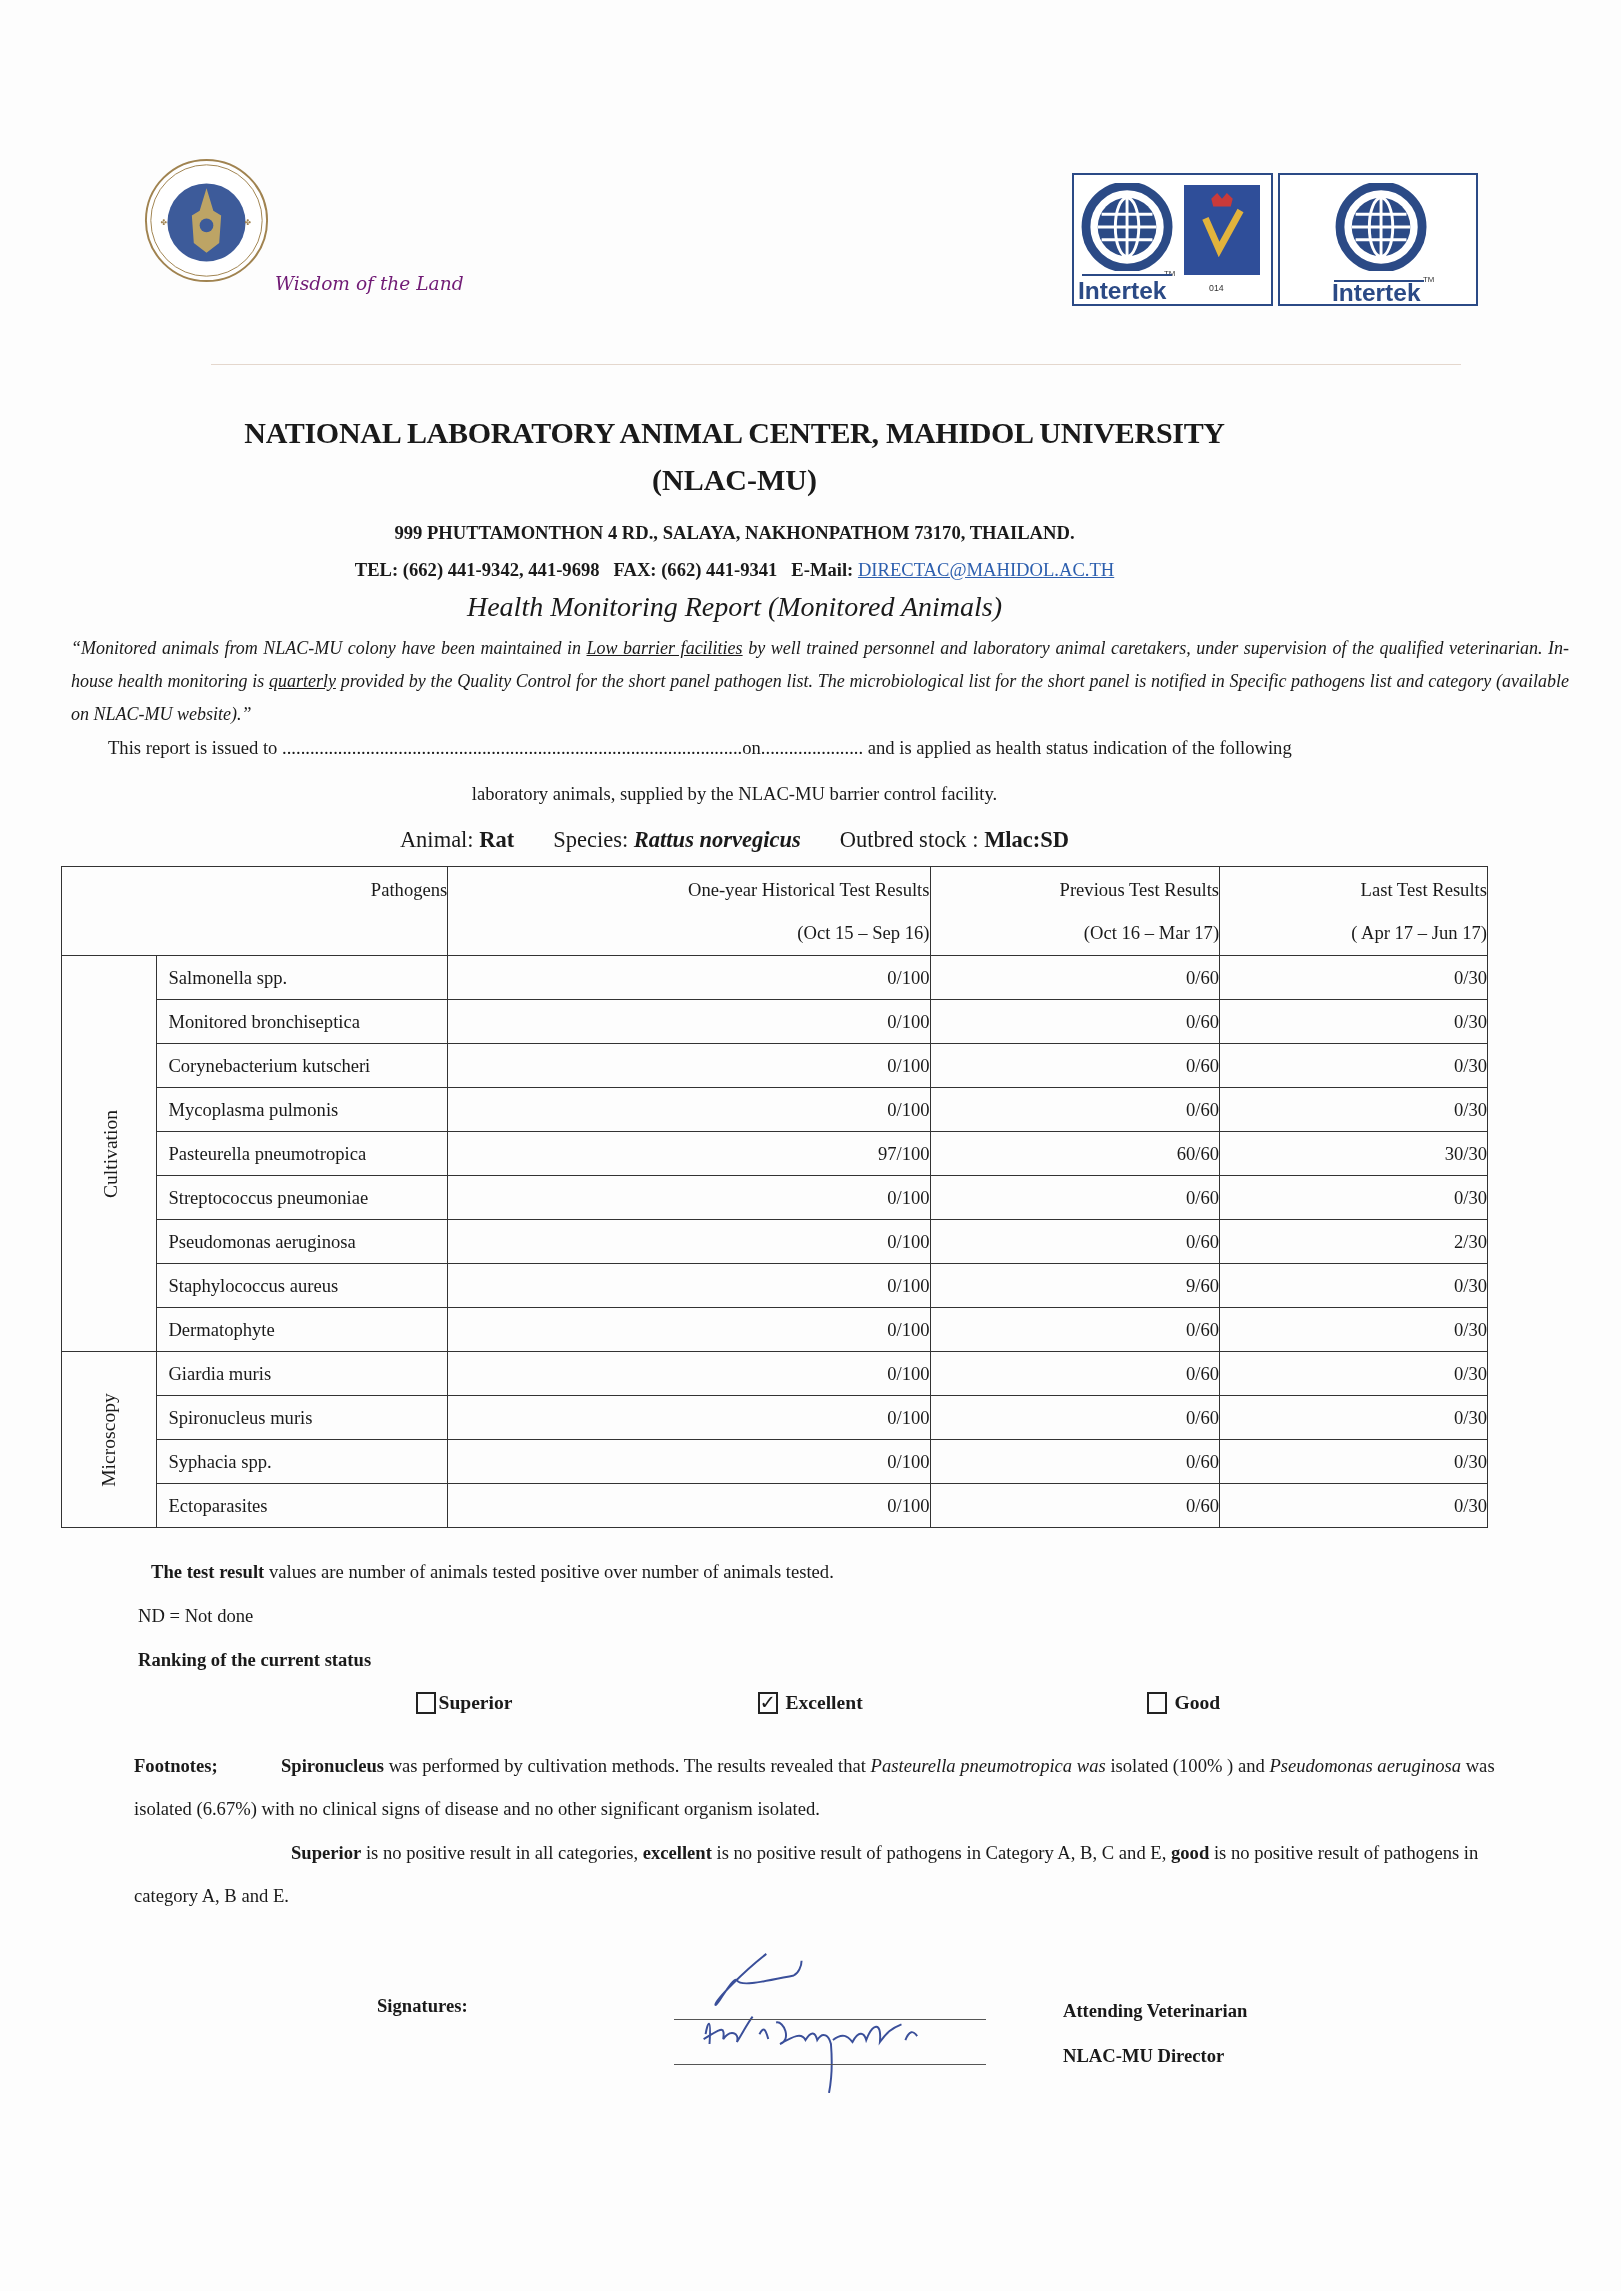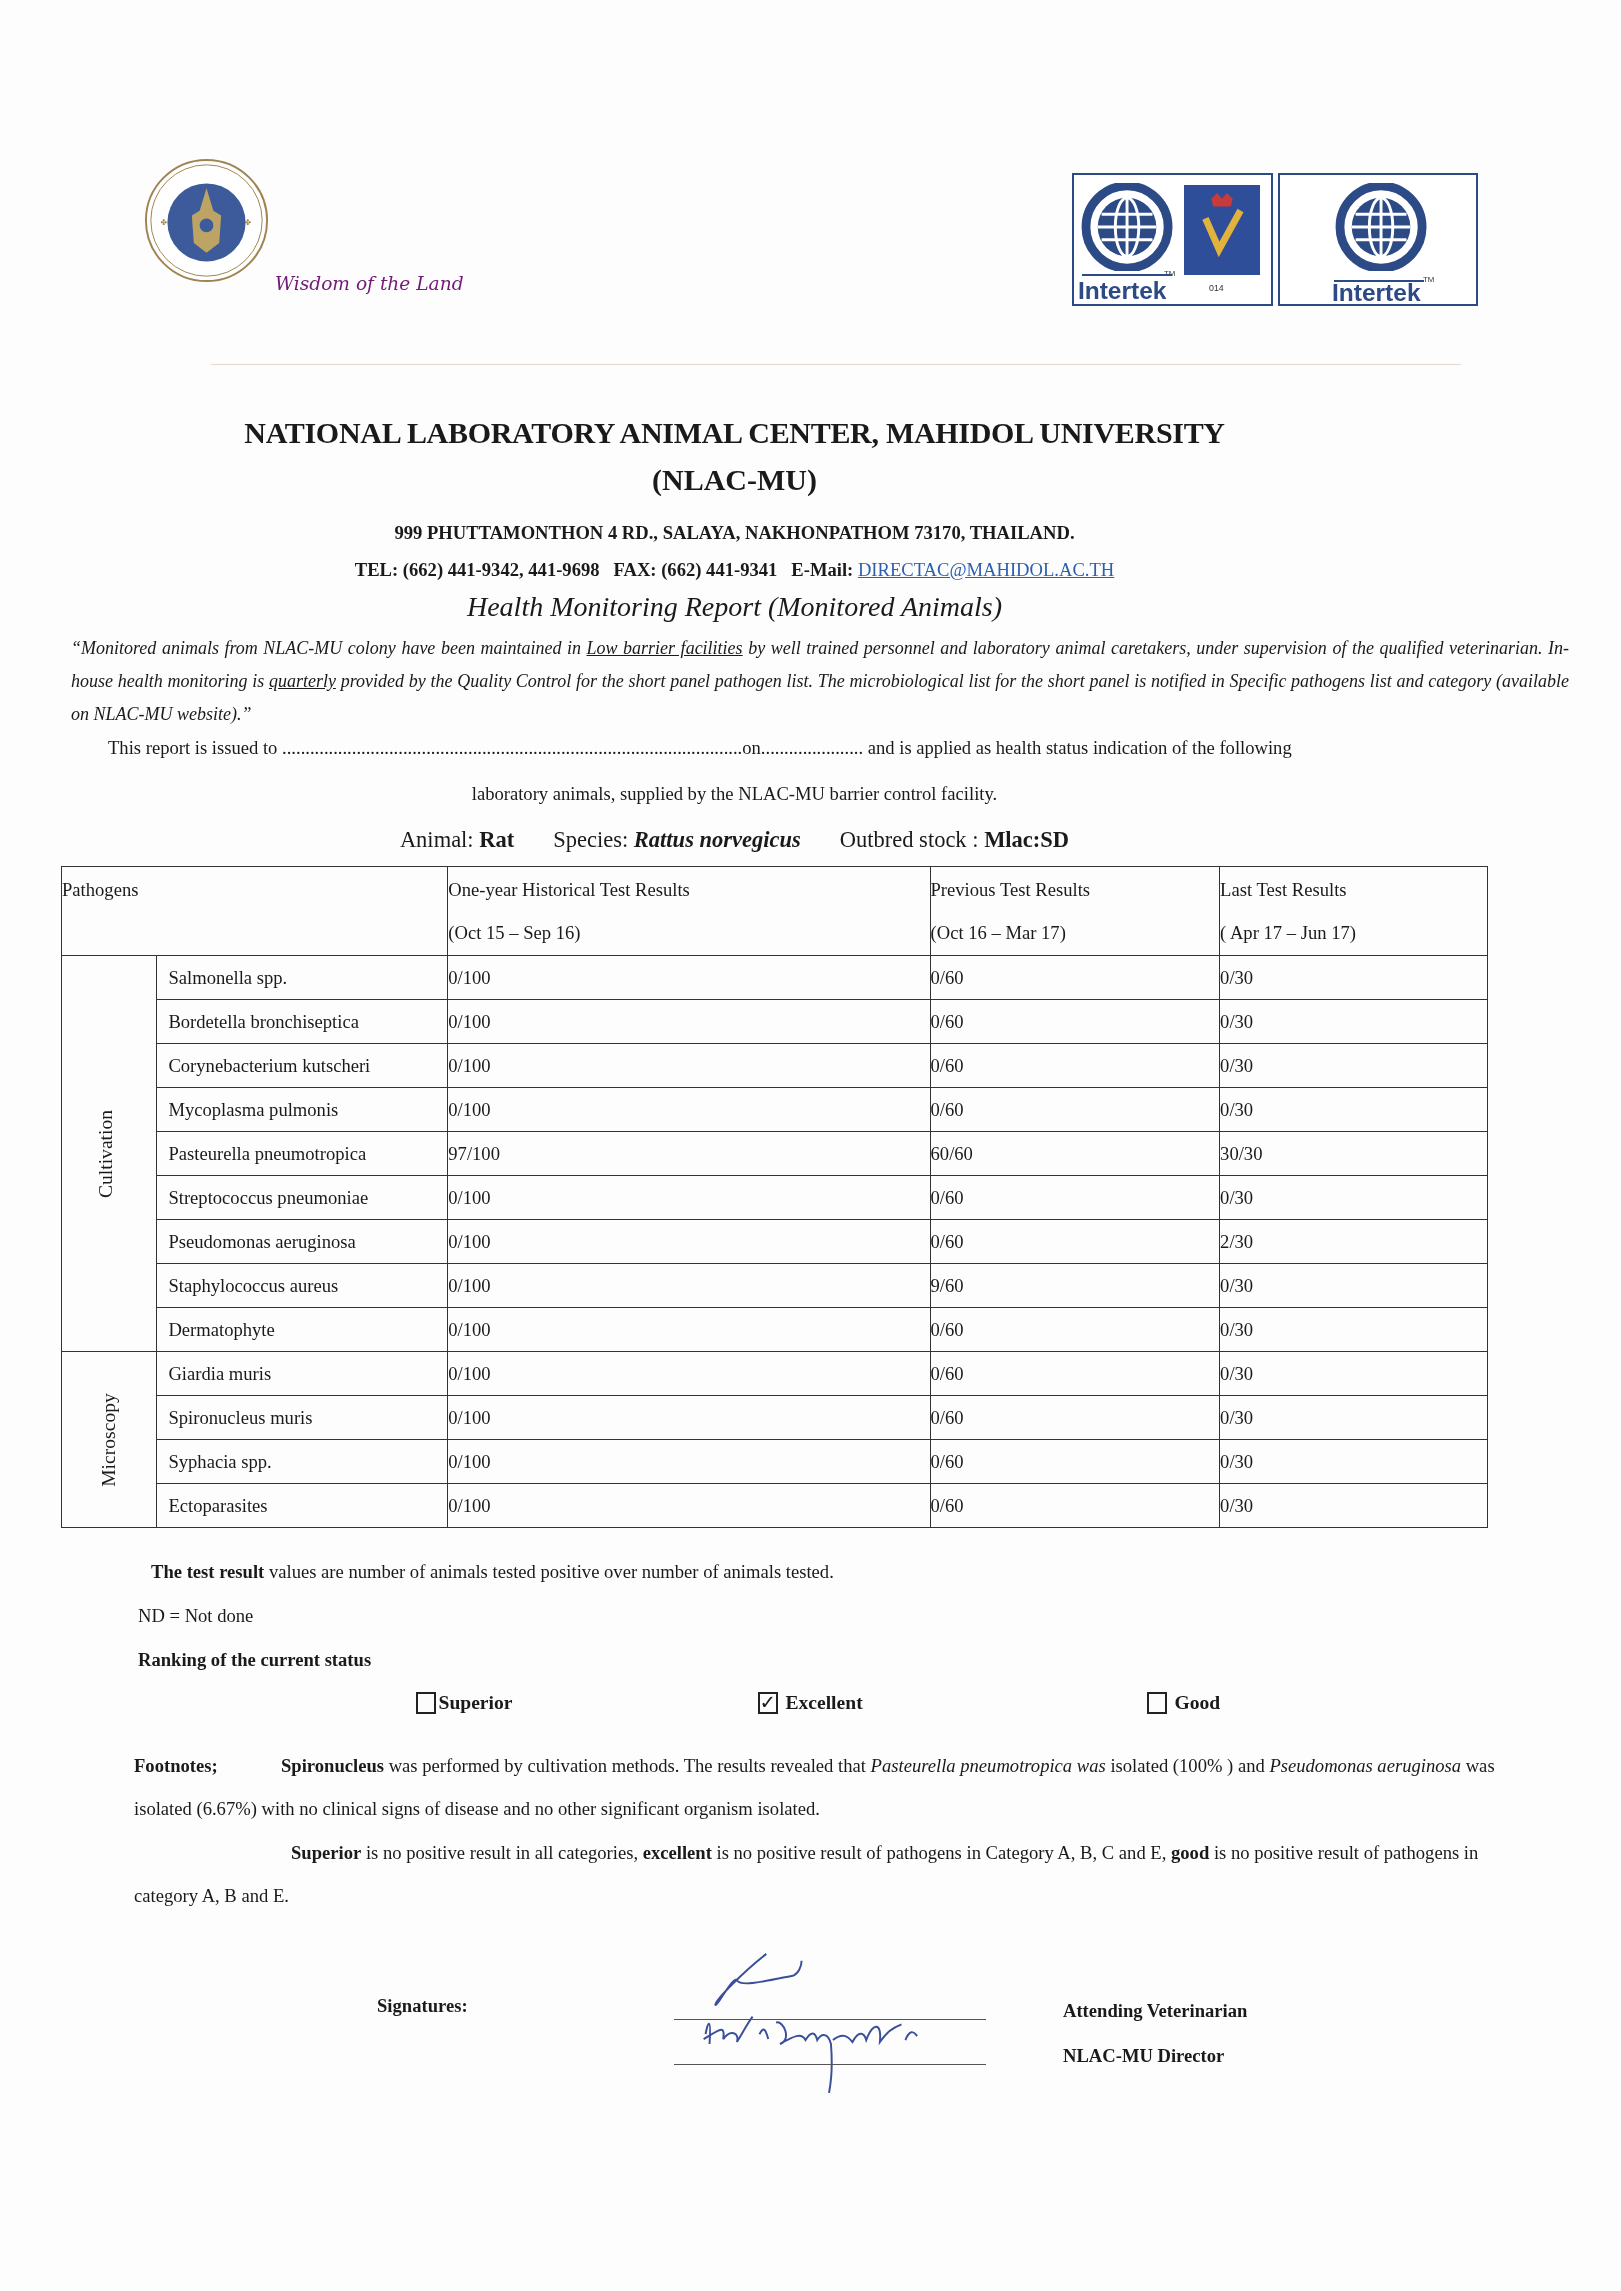--- a/index.html
+++ b/index.html
@@ -29,21 +29,21 @@
   #statement { left:71px; top:632px; width:1498px; font-size:18px; font-style:italic; line-height:33px; text-align:justify; }
   #statement b { font-weight:normal; }
   #statement u { text-decoration:underline; }
   #issued { left:108px; top:737px; width:1470px; font-size:18.6px; }
   #supplied { top:783px; font-size:18.6px; }
   #animal-line { top:827px; font-size:22.5px; }
   #animal-line .sp { display:inline-block; width:39px; }
 
   
   #results-table { left:61px; top:866px; width:1427px; border-collapse:collapse; font-size:18.6px; }
-  #results-table td, #results-table th { border:1.5px solid #333; text-align:left; font-weight:normal; height:43px; padding:0; }
+  #results-table td, #results-table th { border:1.5px solid #333; text-align:right; font-weight:normal; height:43px; padding:0; }
   #results-table th { height:88px; line-height:43px; font-size:18.6px; }
   #results-table td.pname { text-align:left; padding-left:11.8px; }
   #results-table td.pname.roman { font-style:normal; }
   #results-table td.group { width:67px; position:relative; }
   .vlabel { display:inline-block; transform:rotate(-90deg); white-space:nowrap; font-size:19.6px; }
 
   #note1 { left:151px; top:1561px; font-size:18.6px; }
   #note2 { left:138px; top:1605px; font-size:18.6px; }
   #ranking-label { left:138px; top:1649px; font-size:18.6px; font-weight:bold; }
   .rank-item { position:absolute; top:1692px; font-size:19.6px; font-weight:bold; display:flex; align-items:center; }
@@ -152,21 +152,21 @@
   </thead>
   <tbody id="table-body">
       <tr>
         <td class="group" rowspan="9"><span class="vlabel">Cultivation</span></td>
         <td class="pname">Salmonella spp.</td>
         <td>0/100</td>
         <td>0/60</td>
         <td>0/30</td>
       </tr>
       <tr>
-        <td class="pname">Bordetella bronchiseptica</td>
+        <td class="pname">Monitored bronchiseptica</td>
         <td>0/100</td>
         <td>0/60</td>
         <td>0/30</td>
       </tr>
       <tr>
         <td class="pname">Corynebacterium kutscheri</td>
         <td>0/100</td>
         <td>0/60</td>
         <td>0/30</td>
       </tr>

